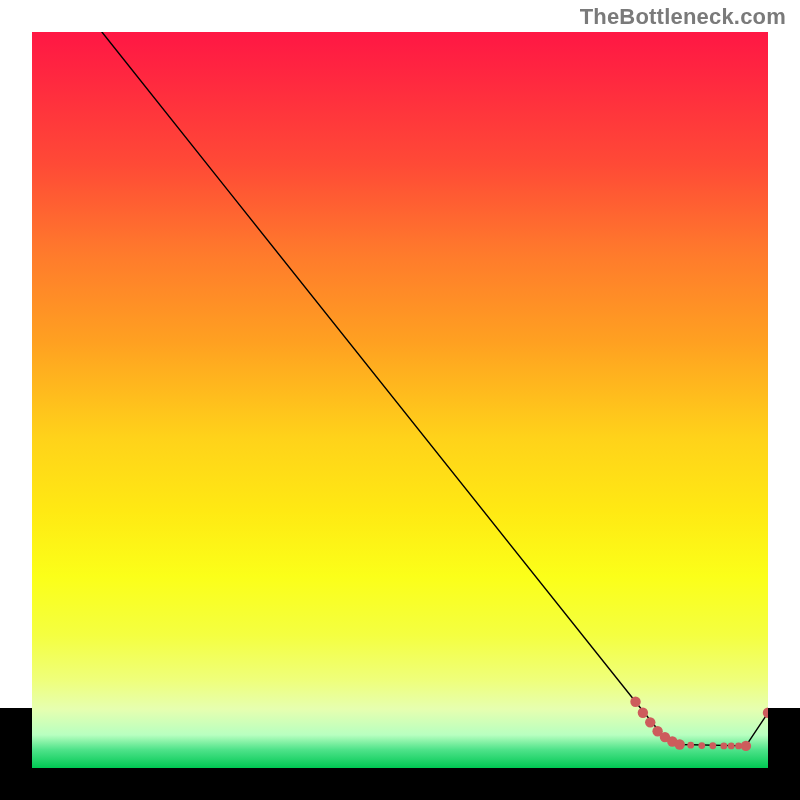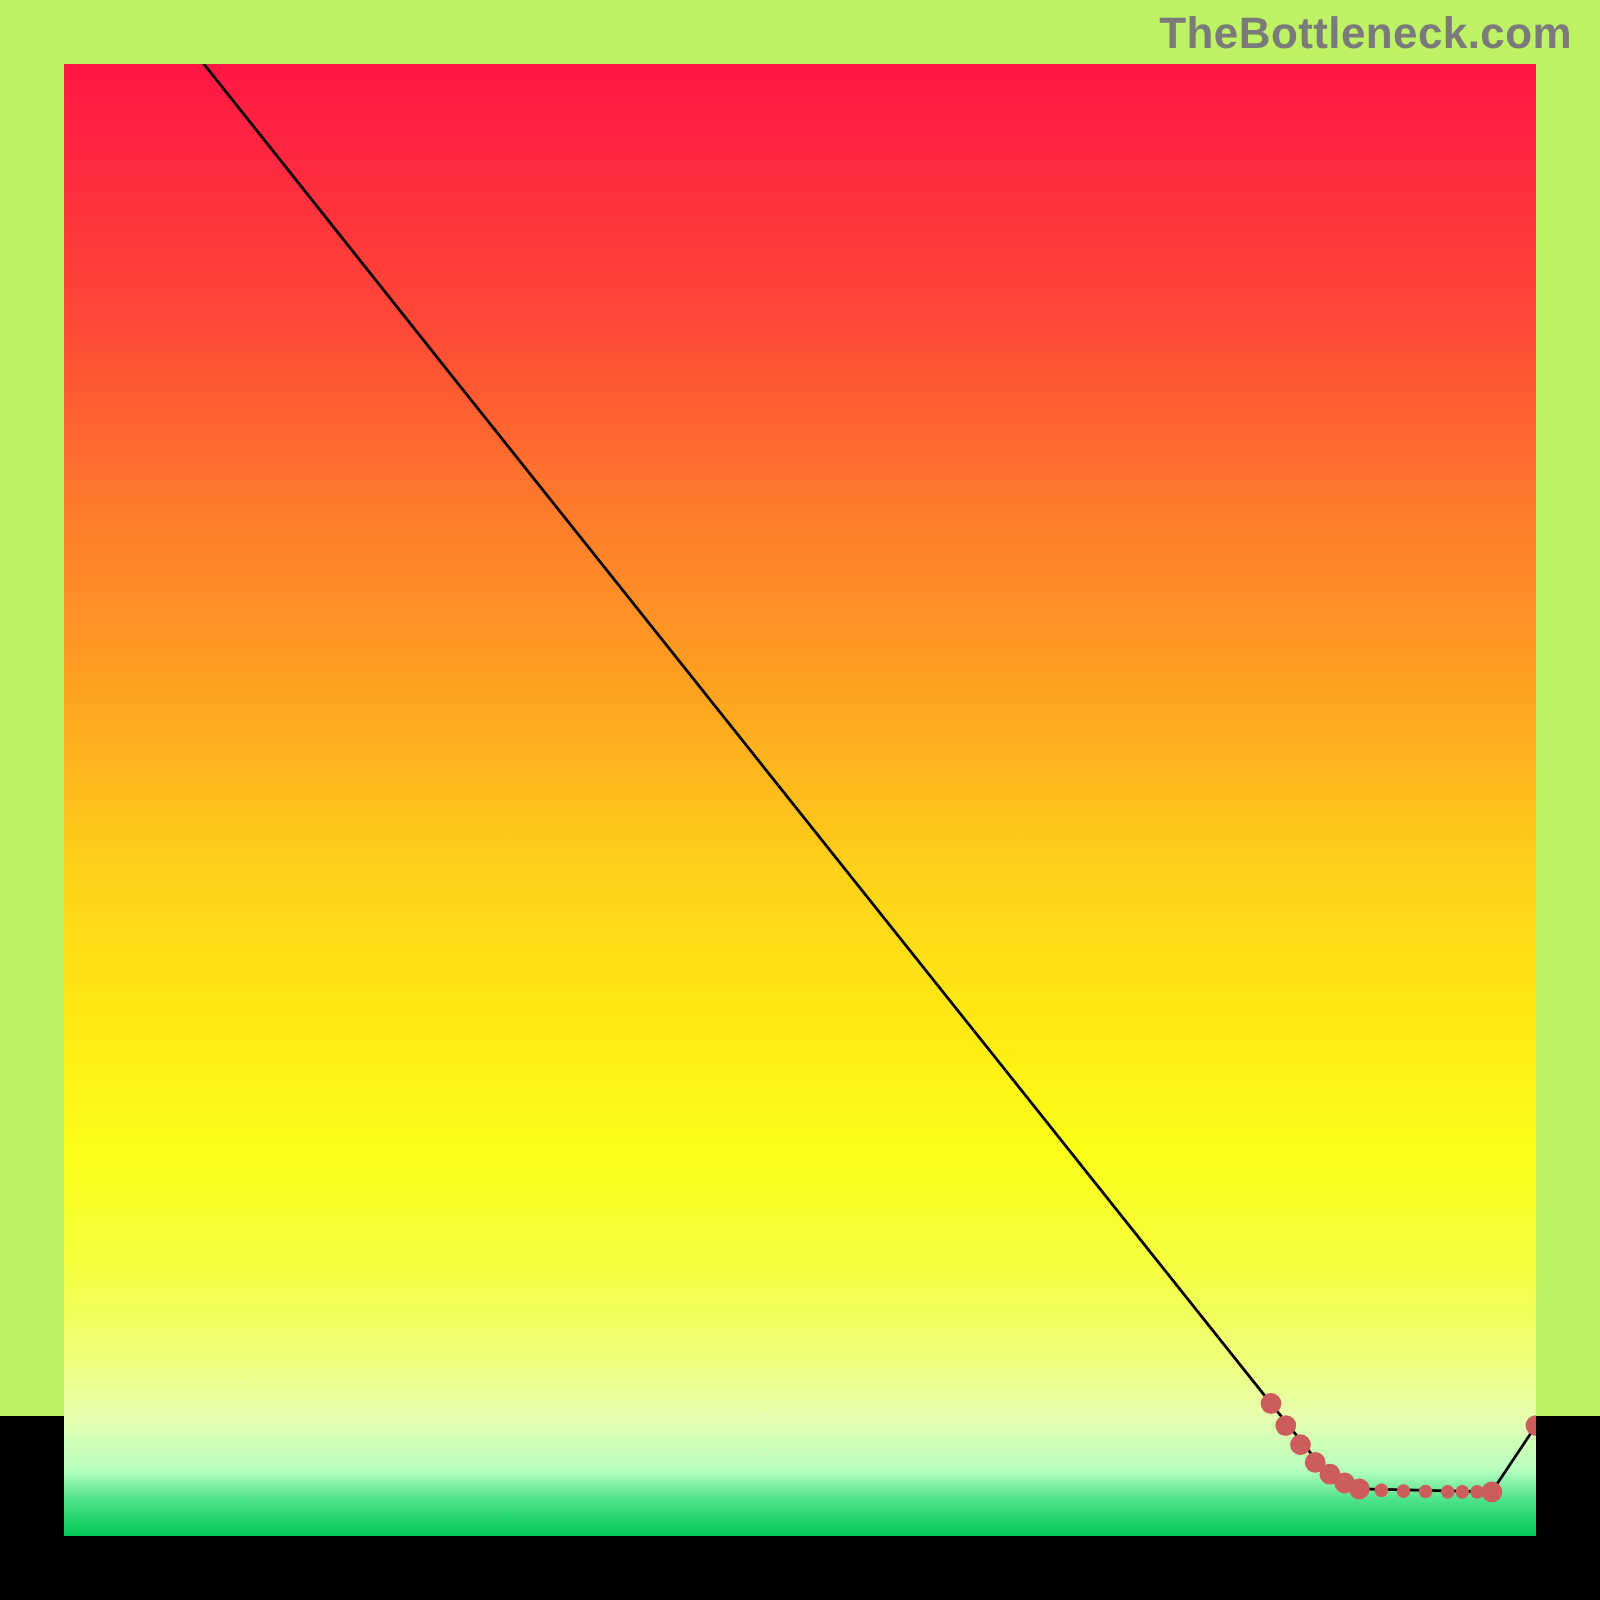--- a/index.html
+++ b/index.html
@@ -8,21 +8,21 @@
     width: 800px;
     height: 800px;
     background: #000;
     font-family: Arial, Helvetica, sans-serif;
     overflow: hidden;
   }
   .outer {
     position: relative;
     width: 800px;
     height: 708px;
-    background: #bef264;
+    background: #ffffff;
   }
   .watermark {
     position: absolute;
     top: 4px;
     right: 14px;
     color: #7a7a7a;
     font-size: 22px;
     font-weight: 600;
     letter-spacing: 0.2px;
     user-select: none;

